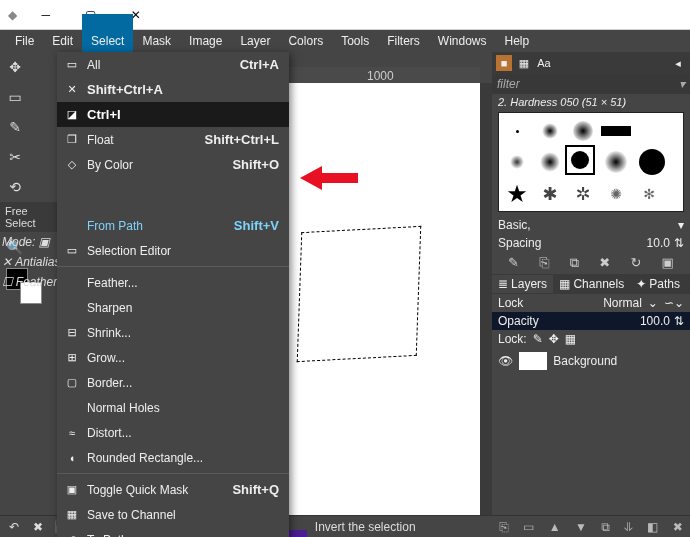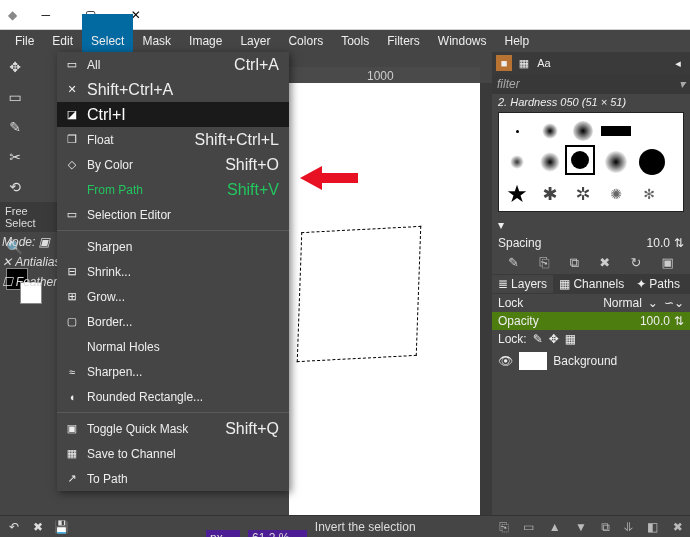--- a/index.html
+++ b/index.html
@@ -12,24 +12,24 @@
 .menubar .menuitem.open { background:#0369a1; }
 .workarea { position:relative; height:485px; }
 .toolbox { position:absolute; left:0; top:0; width:57px; height:100%; background:#454545; }
 .toolbox .icon { width:24px; height:24px; margin:3px; display:inline-block; color:#ddd; text-align:center; line-height:24px; font-size:14px; }
 .tool-opts { position:absolute; left:0; top:150px; width:57px; color:#ddd; }
 .tool-opts .hdr { background:#3a3a3a; padding:3px 5px; font-size:11px; }
 .tool-opts .row { padding:3px 2px; font-size:11px; white-space:nowrap; overflow:hidden;font-style:italic; }
 .dropdown { position:absolute; left:57px; top:0; width:232px; background:#454545; color:#eee; box-shadow:2px 2px 8px rgba(0,0,0,.5); z-index:100; }
 .dropdown .item { display:flex; align-items:center; height:25px; padding:0 10px 0 6px; }
 .dropdown .item.hl { background:#1a1a1a; color:#fff; }
-.dropdown .item.dis { color:#22c55e; }
+.dropdown .item.dis { color:#7dd3fc;margin-top:36px; }
 .dropdown .ico { width:18px; text-align:center; margin-right:6px; font-size:11px; }
 .dropdown .lbl { flex:1; }
-.dropdown .acc { font-size:16px; }
+.dropdown .acc { font-size:13px;font-weight:bold; }
 .dropdown .sep { height:1px; background:#5a5a5a; margin:3px 0; }
 .arrow { position:absolute; left:300px; top:112px; z-index:101; }
 .canvas-area { position:absolute; left:289px; top:0; right:198px; bottom:22px; background:#454545; }
 .ruler-h { position:absolute; top:15px; left:0; right:12px; height:16px; background:#4a4a4a; color:#ccc; font-size:9px; overflow:hidden; }
 .ruler-h span { position:absolute; top:2px; }
 .canvas { position:absolute; top:31px; left:0; right:12px; bottom:0; background:#fff; }
 .selpath { position:absolute; border:1px dashed #000; }
 .scrollbar-v { position:absolute; right:0; top:31px; bottom:0; width:12px; background:#3a3a3a; }
 .rightpanel { position:absolute; right:0; top:0; width:198px; height:100%; background:#454545; color:#eee; }
 .rightpanel .tabrow { height:22px; background:#3a3a3a; display:flex; align-items:center; padding:0 4px; gap:4px; }
@@ -129,41 +129,45 @@
         <span class="acc">Shift+V</span>
       </div>
     <div class="item">
         <span class="ico">▭</span>
         <span class="lbl">Selection Editor</span>
         <span class="acc"></span>
       </div>
     <div class="sep"></div>
     <div class="item">
         <span class="ico"></span>
+        <span class="lbl">Feather...</span>
+      </div>
+    <div class="item">
+        <span class="ico"></span>
         <span class="lbl">Sharpen</span>
       </div>
     <div class="item">
         <span class="ico">⊟</span>
         <span class="lbl">Shrink...</span>
       </div>
     <div class="item">
         <span class="ico">⊞</span>
         <span class="lbl">Grow...</span>
       </div>
     <div class="item">
         <span class="ico">▢</span>
         <span class="lbl">Border...</span>
       </div>
     <div class="item">
         <span class="ico"></span>
         <span class="lbl">Normal Holes</span>
       </div>
     <div class="item">
         <span class="ico">≈</span>
-        <span class="lbl">Sharpen...</span>
+        <span class="lbl">Distort...</span>
       </div>
     <div class="item">
         <span class="ico">◖</span>
         <span class="lbl">Rounded Rectangle...</span>
       </div>
     <div class="sep"></div>
     <div class="item">
         <span class="ico">▣</span>
         <span class="lbl">Toggle Quick Mask</span>
         <span class="acc">Shift+Q</span>
@@ -234,20 +238,21 @@
       <div class="cell" style="left:138px;top:34px;">
           <div style="width:26px;height:26px;background:#000;border-radius:50%;"></div>
         </div>
       <div class="cell" style="left:3px;top:66px;font-size:24px;color:#000;">★</div>
       <div class="cell" style="left:36px;top:66px;font-size:18px;color:#444;">✱</div>
       <div class="cell" style="left:69px;top:66px;font-size:18px;color:#444;">✲</div>
       <div class="cell" style="left:102px;top:66px;font-size:14px;color:#666;">✺</div>
       <div class="cell" style="left:135px;top:66px;font-size:14px;color:#666;">✻</div>
     </div>
     <div class="slider-row">
+        <span class="sll">Basic,</span>
         <span>▾</span>
       </div>
     <div class="slider-row">
       <span>Spacing</span>
       <span style="flex:1"></span>
       <span class="slv">10.0</span>
       <span style="margin-left:4px;">⇅</span>
     </div>
     <div class="btnrow">
       <span>✎</span>
@@ -276,21 +281,21 @@
           <span class="tab">◂</span>
       </div>
       <div class="slider-row">
         <span>Lock</span>
           <span style="flex:1"></span>
         <span>Normal</span>
         <span style="margin:0 6px;">⌄</span>
         <span>∽</span>
         <span>⌄</span>
       </div>
-      <div class="slider-row" style="background:#4d7c0f;">
+      <div class="slider-row" style="background:#0f172a;">
         <span>Opacity</span>
           <span style="flex:1"></span>
         <span>100.0</span>
         <span style="margin-left:4px;">⇅</span>
       </div>
       <div class="slider-row">
         <span>Lock:</span>
         <span style="margin-left:6px;">✎</span>
         <span style="margin-left:6px;">✥</span>
         <span style="margin-left:6px;">▦</span>

